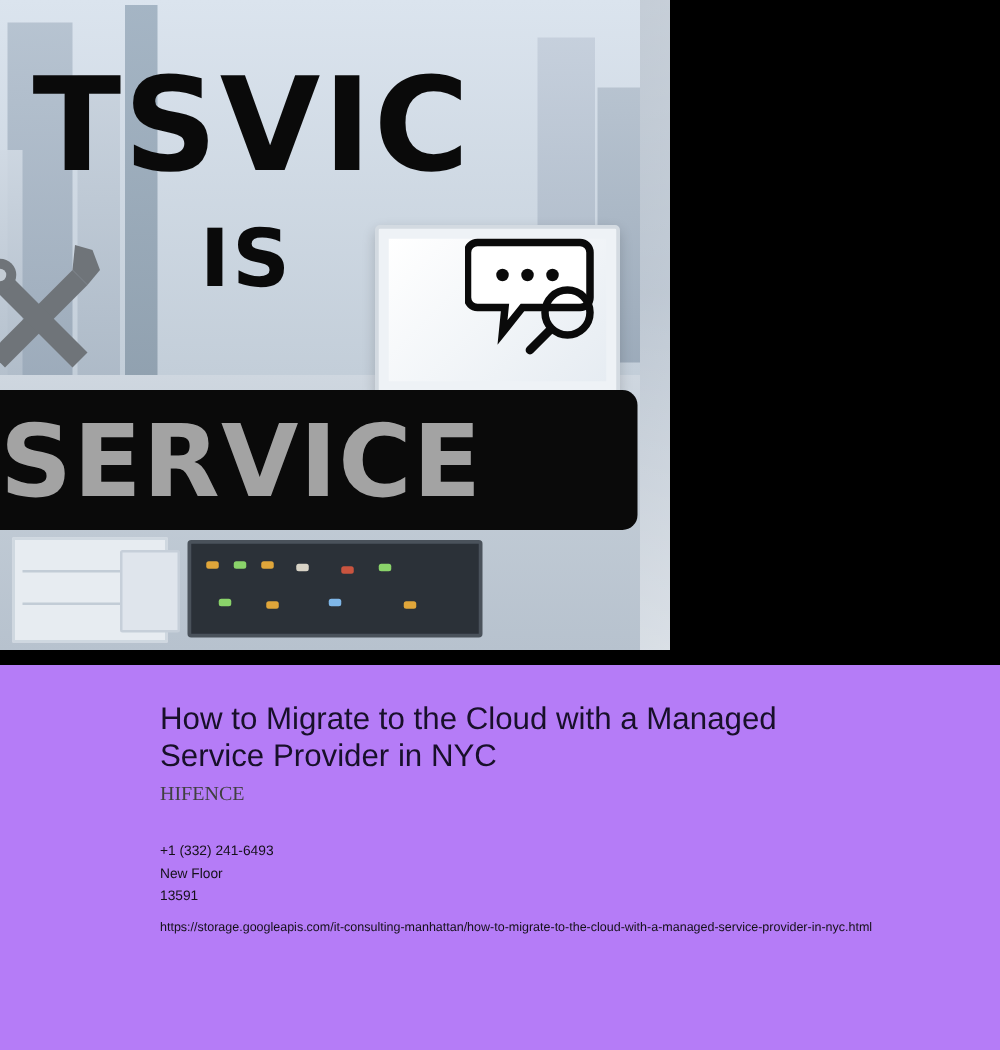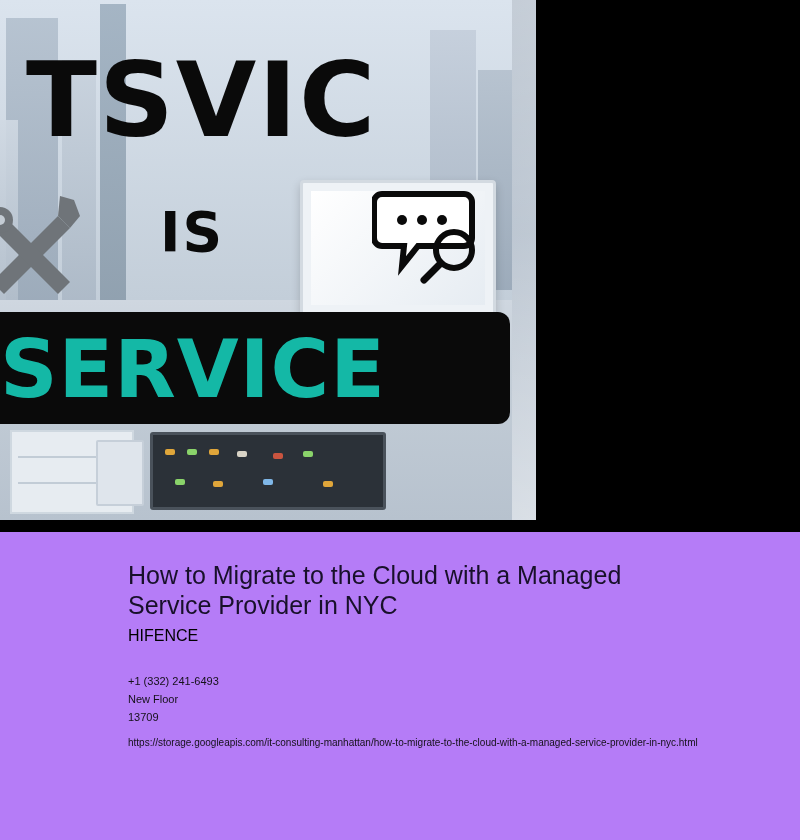--- a/index.html
+++ b/index.html
@@ -125,22 +125,22 @@
     font-size: 104px;
     line-height: 104px;
     font-weight: bold;
     color: #0a0a0a;
     letter-spacing: 2px;
     font-family: "DejaVu Sans", sans-serif;
   }
   .word-is {
     position: absolute;
     left: 160px;
-    top: 190px;
-    font-size: 55px;
+    top: 166px;
+    font-size: 64px;
     line-height: 84px;
     font-weight: bold;
     color: #0a0a0a;
     letter-spacing: 2px;
     font-family: "DejaVu Sans", sans-serif;
   }
   .service-bar {
     position: absolute;
     left: -12px;
     top: 312px;
@@ -149,21 +149,21 @@
     background: #0a0a0a;
     border-radius: 12px;
   }
   .word-service {
     position: absolute;
     left: 12px;
     top: 18px;
     font-size: 80px;
     line-height: 80px;
     font-weight: bold;
-    color: #14b8a6;
+    color: #a3a3a3;
     letter-spacing: 1px;
     font-family: "DejaVu Sans", sans-serif;
   }
   .chat-icon {
     position: absolute;
     left: 372px;
     top: 186px;
     width: 120px;
     height: 110px;
   }
@@ -189,22 +189,22 @@
     line-height: 30px;
     font-weight: normal;
     color: #18102a;
     font-family: "Liberation Sans", sans-serif;
     max-width: 560px;
   }
   .brand {
     margin: 6px 0 0 0;
     font-size: 16px;
     line-height: 20px;
-    color: #000000;
-    font-family: Liberation Sans, sans-serif;
+    color: #404040;
+    font-family: Liberation Serif, serif;
   }
   .contact {
     margin-top: 26px;
     font-size: 11px;
     line-height: 18px;
     color: #141018;
     font-family: "Liberation Sans", sans-serif;
   }
   .contact div { white-space: nowrap; }
   .source-url {
@@ -282,20 +282,20 @@
   </div>
 
   <div class="info-panel">
     <div class="info-inner">
       <h1 class="headline">How to Migrate to the Cloud with a Managed Service Provider in NYC</h1>
       <p class="brand">HIFENCE</p>
 
       <div class="contact">
         <div>+1 (332) 241-6493</div>
         <div>New Floor</div>
-        <div>13709</div>
+        <div>13591</div>
       </div>
 
       <div class="source-url">https://storage.googleapis.com/it-consulting-manhattan/how-to-migrate-to-the-cloud-with-a-managed-service-provider-in-nyc.html</div>
     </div>
   </div>
 
 </div>
 
 </body></html>

